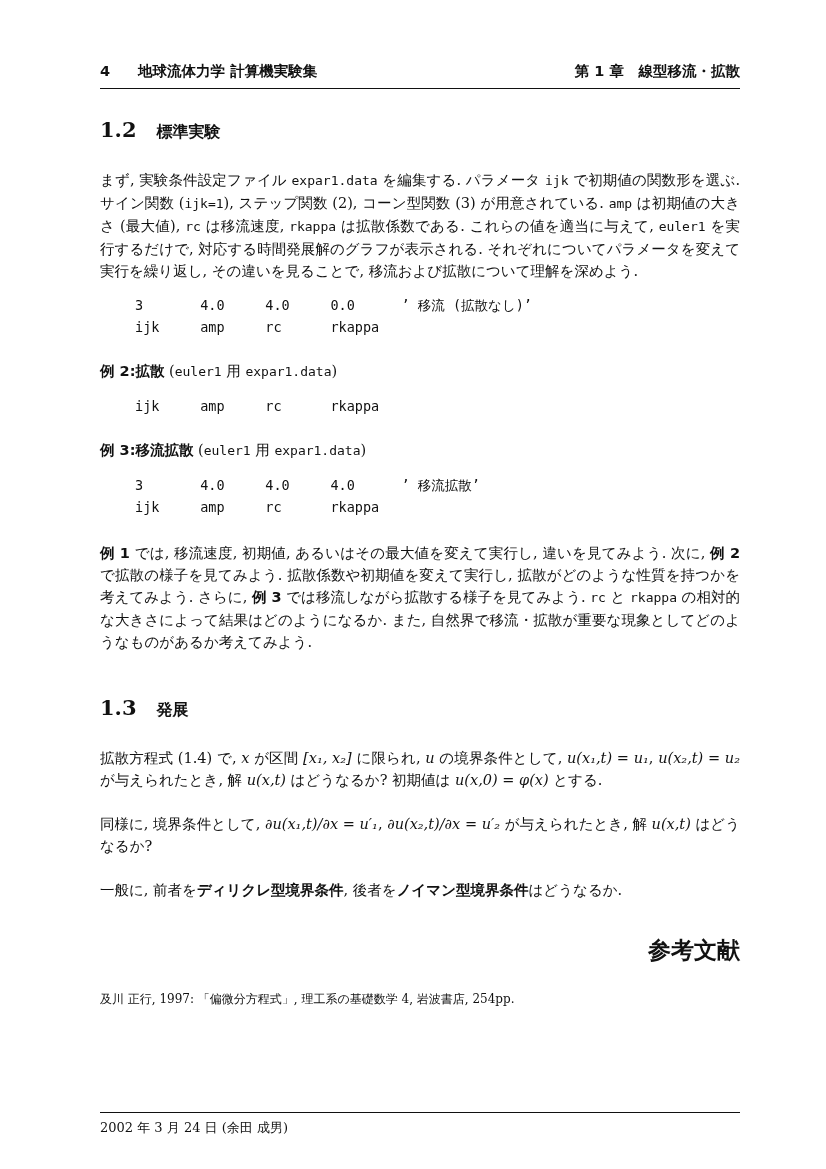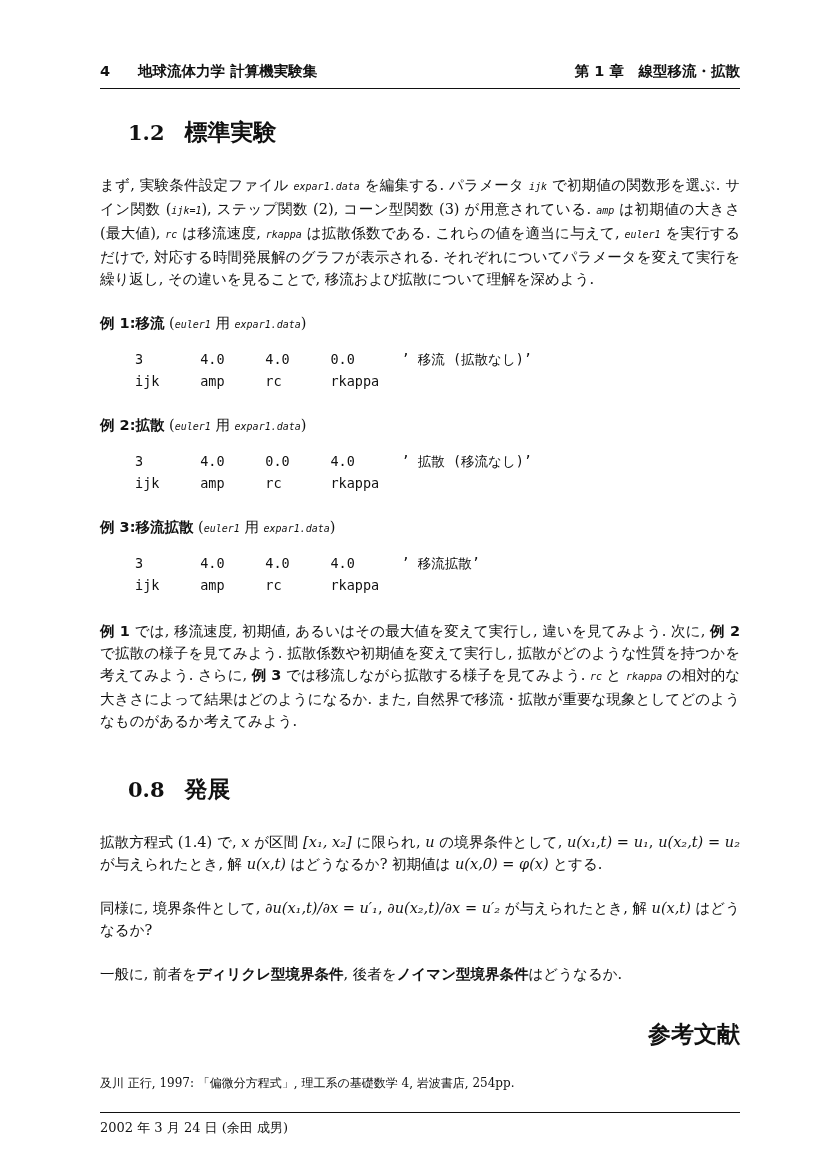--- a/index.html
+++ b/index.html
@@ -11,29 +11,29 @@
   .page{position:relative;width:826px;height:1169px;}
   .content{padding:0 86px 0 100px;}
   
   .header{
     margin-top:62px;display:flex;justify-content:space-between;align-items:baseline;
     border-bottom:1.2px solid #111;padding-bottom:7px;
     font-family:"DejaVu Sans","Liberation Sans",sans-serif;font-weight:700;font-size:14.5px;
   }
   .header-left{display:flex;align-items:baseline;gap:28px;}
   
-  .sec-heading{margin-top:28px;display:flex;align-items:baseline;gap:20px;margin-left:28px;}
+  .sec-heading{margin-top:28px;display:flex;align-items:baseline;gap:20px;}
   .sec-num{font-family:"DejaVu Serif","Liberation Serif",serif;font-weight:700;font-size:21px;}
-  .sec-title{font-family:"DejaVu Sans","Liberation Sans",sans-serif;font-weight:700;font-size:23px;}
+  .sec-title{font-family:"DejaVu Sans","Liberation Sans",sans-serif;font-weight:700;font-size:16px;}
   .big-heading{margin-top:34px;font-family:"DejaVu Sans","Liberation Sans",sans-serif;font-weight:700;font-size:23px;text-align:right;}
   
   .para{margin-top:26px;font-size:14.5px;line-height:22px;text-align:justify;}
   .para.tight{margin-top:22px;}
   .seg-r{}
-  .seg-m{font-family:"DejaVu Sans Mono","Liberation Mono",monospace;font-size:10px;font-style:italic;}
+  .seg-m{font-family:"DejaVu Sans Mono","Liberation Mono",monospace;font-size:13px;}
   .seg-b{font-family:"DejaVu Sans","Liberation Sans",sans-serif;font-weight:700;}
   .seg-i{font-family:"DejaVu Serif","Liberation Serif",serif;font-style:italic;}
   
   .ex-title{margin-top:22px;font-size:14.5px;line-height:22px;}
   .codeblock{
     margin-top:12px;margin-left:35px;
     font-family:"DejaVu Sans Mono","Liberation Mono",monospace;font-size:13.5px;line-height:22px;
   }
   .code-row{white-space:nowrap;}
   .cell{display:inline-block;width:57px;}
@@ -63,46 +63,38 @@
       <span>第 1 章　線型移流・拡散</span>
     </div>
 
     <div class="sec-heading">
       <span class="sec-num">1.2</span>
       <span class="sec-title">標準実験</span>
     </div>
 
     <div class="para"><span class="seg-r">まず, 実験条件設定ファイル </span><span class="seg-m">expar1.data</span><span class="seg-r"> を編集する. パラメータ </span><span class="seg-m">ijk</span><span class="seg-r"> で初期値の関数形を選ぶ. サイン関数 (</span><span class="seg-m">ijk=1</span><span class="seg-r">), ステップ関数 (2), コーン型関数 (3) が用意されている. </span><span class="seg-m">amp</span><span class="seg-r"> は初期値の大きさ (最大値), </span><span class="seg-m">rc</span><span class="seg-r"> は移流速度, </span><span class="seg-m">rkappa</span><span class="seg-r"> は拡散係数である. これらの値を適当に与えて, </span><span class="seg-m">euler1</span><span class="seg-r"> を実行するだけで, 対応する時間発展解のグラフが表示される. それぞれについてパラメータを変えて実行を繰り返し, その違いを見ることで, 移流および拡散について理解を深めよう.</span></div>
 
-    <div class="ex-title"><span class="seg-b">例 1:移流</span><span class="seg-r"> (</span><span class="seg-m">euler1</span><span class="seg-r"> 用 </span><span class="seg-m">expar1.data</span><span class="seg-r">)</span></div>
     <div class="codeblock">
       <div class="code-row">
         <span class="cell">3</span>
         <span class="cell">4.0</span>
         <span class="cell">4.0</span>
         <span class="cell">0.0</span>
         <span class="code-comment">’ 移流 (拡散なし)’</span>
       </div>
       <div class="code-row">
         <span class="cell">ijk</span>
         <span class="cell">amp</span>
         <span class="cell">rc</span>
         <span class="cell">rkappa</span>
       </div>
     </div>
 
     <div class="ex-title"><span class="seg-b">例 2:拡散</span><span class="seg-r"> (</span><span class="seg-m">euler1</span><span class="seg-r"> 用 </span><span class="seg-m">expar1.data</span><span class="seg-r">)</span></div>
     <div class="codeblock">
-      <div class="code-row">
-        <span class="cell">3</span>
-        <span class="cell">4.0</span>
-        <span class="cell">0.0</span>
-        <span class="cell">4.0</span>
-        <span class="code-comment">’ 拡散 (移流なし)’</span>
-      </div>
       <div class="code-row">
         <span class="cell">ijk</span>
         <span class="cell">amp</span>
         <span class="cell">rc</span>
         <span class="cell">rkappa</span>
       </div>
     </div>
 
     <div class="ex-title"><span class="seg-b">例 3:移流拡散</span><span class="seg-r"> (</span><span class="seg-m">euler1</span><span class="seg-r"> 用 </span><span class="seg-m">expar1.data</span><span class="seg-r">)</span></div>
     <div class="codeblock">
@@ -117,21 +109,21 @@
         <span class="cell">ijk</span>
         <span class="cell">amp</span>
         <span class="cell">rc</span>
         <span class="cell">rkappa</span>
       </div>
     </div>
 
     <div class="para" style="margin-top:24px;"><span class="seg-b">例 1</span><span class="seg-r"> では, 移流速度, 初期値, あるいはその最大値を変えて実行し, 違いを見てみよう. 次に, </span><span class="seg-b">例 2</span><span class="seg-r"> で拡散の様子を見てみよう. 拡散係数や初期値を変えて実行し, 拡散がどのような性質を持つかを考えてみよう. さらに, </span><span class="seg-b">例 3</span><span class="seg-r"> では移流しながら拡散する様子を見てみよう. </span><span class="seg-m">rc</span><span class="seg-r"> と </span><span class="seg-m">rkappa</span><span class="seg-r"> の相対的な大きさによって結果はどのようになるか. また, 自然界で移流・拡散が重要な現象としてどのようなものがあるか考えてみよう.</span></div>
 
     <div class="sec-heading" style="margin-top:42px;">
-      <span class="sec-num">0.8</span>
+      <span class="sec-num">1.3</span>
       <span class="sec-title">発展</span>
     </div>
 
     <div class="para"><span class="seg-r">拡散方程式 (1.4) で, </span><span class="seg-i">x</span><span class="seg-r"> が区間 </span><span class="seg-i">[x₁, x₂]</span><span class="seg-r"> に限られ, </span><span class="seg-i">u</span><span class="seg-r"> の境界条件として, </span><span class="seg-i">u(x₁,t) = u₁</span><span class="seg-r">, </span><span class="seg-i">u(x₂,t) = u₂</span><span class="seg-r"> が与えられたとき, 解 </span><span class="seg-i">u(x,t)</span><span class="seg-r"> はどうなるか? 初期値は </span><span class="seg-i">u(x,0) = φ(x)</span><span class="seg-r"> とする.</span></div>
     <div class="para tight"><span class="seg-r">同様に, 境界条件として, </span><span class="seg-i">∂u(x₁,t)/∂x = u′₁</span><span class="seg-r">, </span><span class="seg-i">∂u(x₂,t)/∂x = u′₂</span><span class="seg-r"> が与えられたとき, 解 </span><span class="seg-i">u(x,t)</span><span class="seg-r"> はどうなるか?</span></div>
     <div class="para tight"><span class="seg-r">一般に, 前者を</span><span class="seg-b">ディリクレ型境界条件</span><span class="seg-r">, 後者を</span><span class="seg-b">ノイマン型境界条件</span><span class="seg-r">はどうなるか.</span></div>
 
     <div class="big-heading">参考文献</div>
     <div class="ref-entry">及川 正行, 1997: 「偏微分方程式」, 理工系の基礎数学 4, 岩波書店, 254pp.</div>
 

